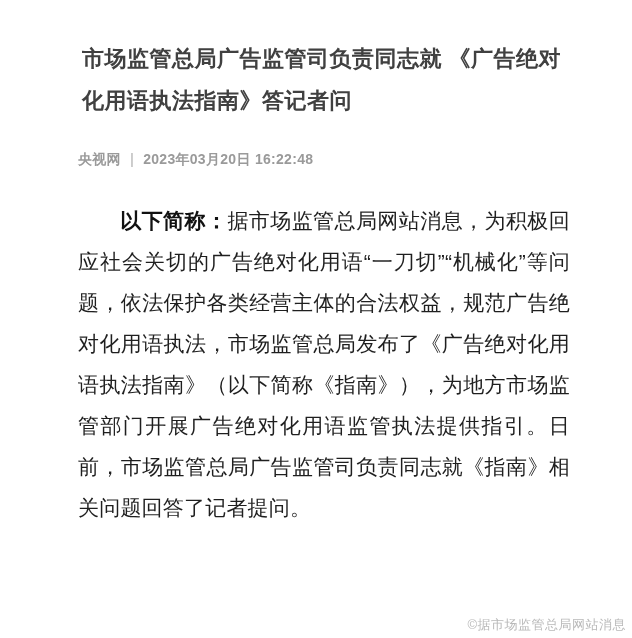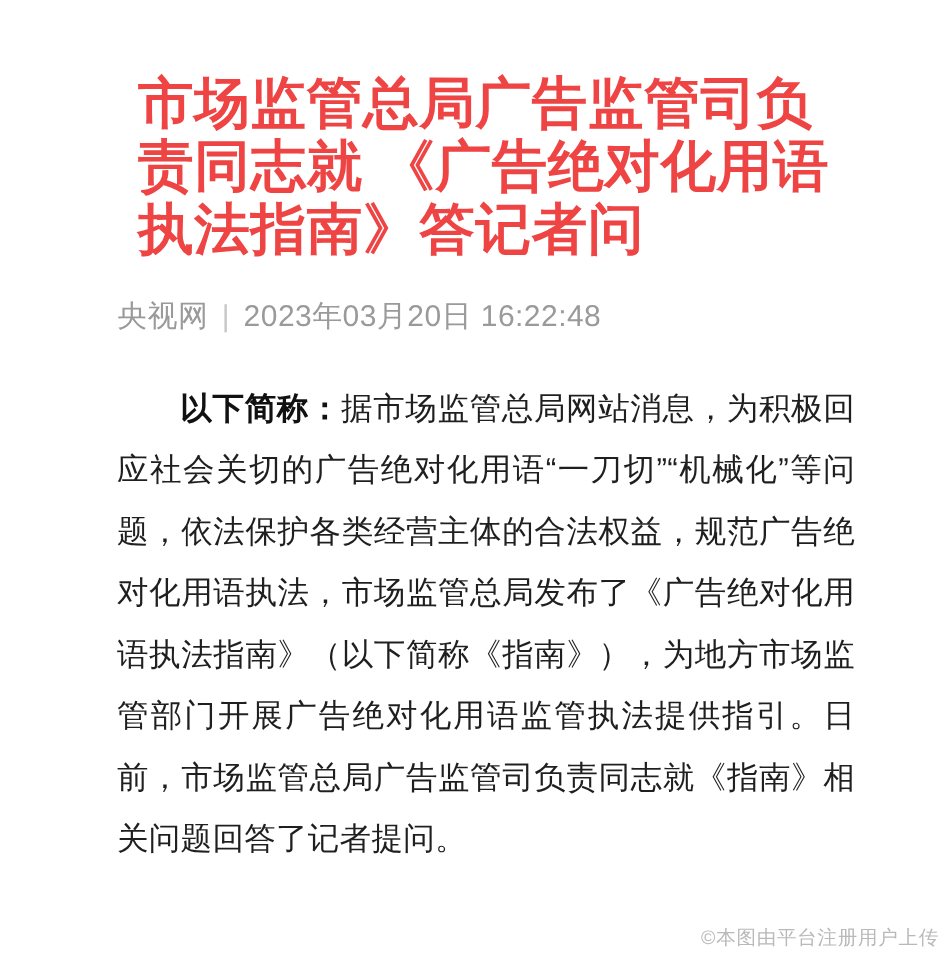--- a/index.html
+++ b/index.html
@@ -16,36 +16,37 @@
     position: relative;
   }
   .page {
     position: relative;
     width: 632px;
     height: 638px;
     box-sizing: border-box;
     padding: 24px 62px 0 78px;
   }
   .headline {
-    font-size: 37px;
+    font-size: 22px;
     line-height: 42px;
     font-weight: bold;
-    color: #ef4444;
+    color: #404040;
     letter-spacing: 0.5px;
-    margin: 14px;
+    margin: 4px;
     padding-top: 10px;
   }
   .meta {
     margin-top: 26px;
-    font-size: 20px;
+    font-size: 14px;
     color: #9a9a9a;
     line-height: 22px;
     display: flex;
     align-items: center;
     letter-spacing: 0.3px;
+    font-weight: bold;
   }
   .meta .source {
     color: #9a9a9a;
   }
   .meta .divider {
     margin: 0 9px;
     color: #c8c8c8;
   }
   .meta .datetime {
     color: #9a9a9a;
@@ -88,16 +89,16 @@
     <span class="source">央视网</span>
     <span class="divider">|</span>
     <span class="datetime">2023年03月20日 16:22:48</span>
   </div>
 
   <p class="body-text">
     <span class="indent"></span><span class="lead">以下简称：</span><span>据市场监管总局网站消息，为积极回应社会关切的广告绝对化用语“一刀切”“机械化”等问题，依法保护各类经营主体的合法权益，规范广告绝对化用语执法，市场监管总局发布了《广告绝对化用语执法指南》（以下简称《指南》），为地方市场监管部门开展广告绝对化用语监管执法提供指引。日前，市场监管总局广告监管司负责同志就《指南》相关问题回答了记者提问。</span>
   </p>
 
   <div class="watermark">
-    <span>©本图由平台注册用户上传</span>
+    <span>©据市场监管总局网站消息</span>
   </div>
 
 </div>
 
 </body></html>

